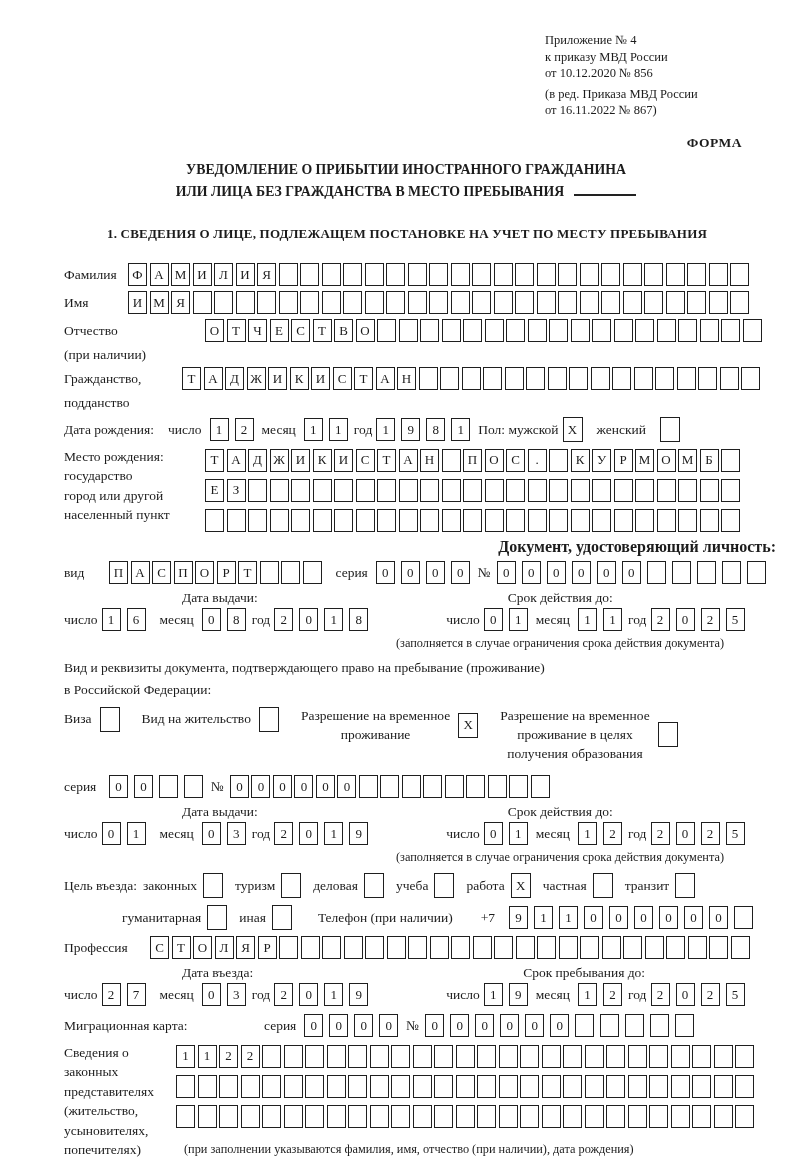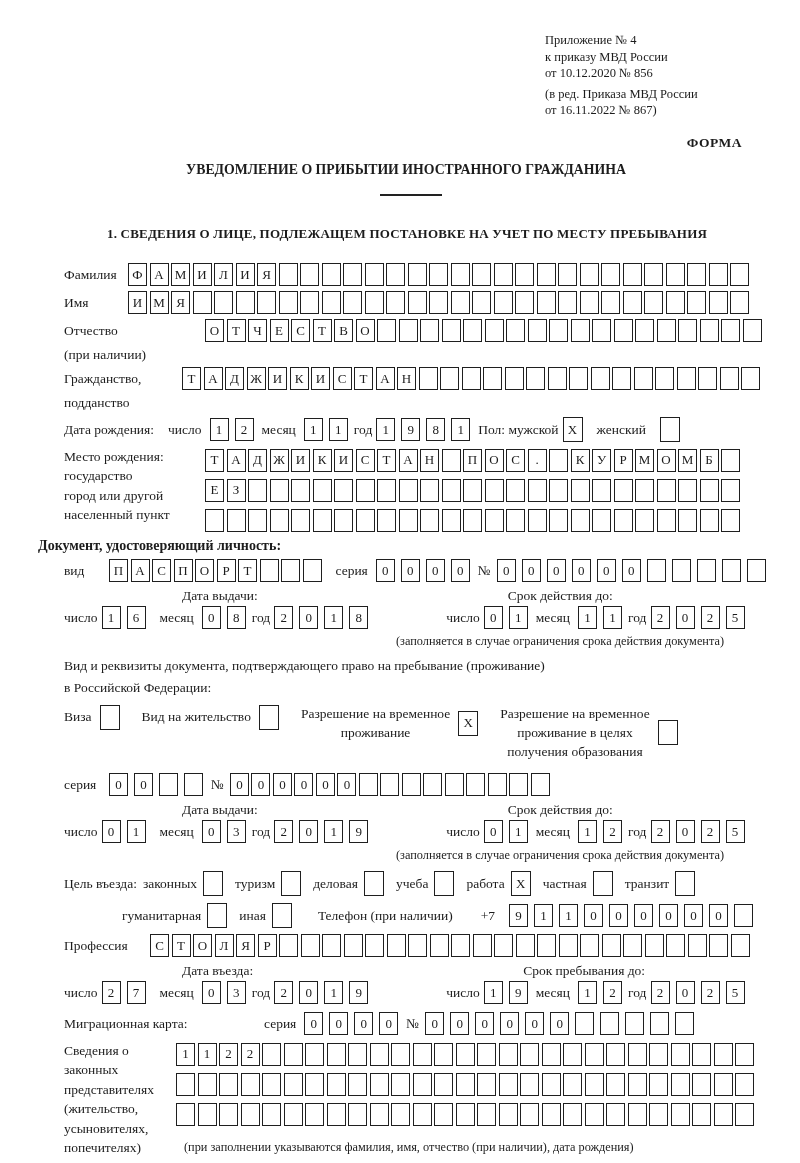--- a/index.html
+++ b/index.html
@@ -58,40 +58,40 @@
   .ckitem .cellrow { margin-left:8px; margin-top:1px; }
 
   .purpose { display:flex; align-items:center; flex-wrap:nowrap; min-height:28px; margin-top:4px; }
   .purpose .lbl { margin-right:6px; }
   .purpose .cellrow { margin-right:12px; }
 
   .blocklbl { line-height:19.5px; }
   .sideblock { display:flex; align-items:flex-start; margin-top:4px; }
   .stack { display:flex; flex-direction:column; gap:7px; }
   .footer-note { font-size:12.3px; margin-left:120px; margin-top:2px; }
-  .center-b { text-align:left; font-weight:bold; font-size:14px; margin-top:6px; margin-left:-26px; }
+  .center-b { text-align:right; font-weight:bold; font-size:16px; margin-top:6px; margin-left:-26px; }
 </style>
 </head>
 <body>
 
 <div class="page">
 
   <div class="approval">
     <div>Приложение № 4</div>
     <div>к приказу МВД России</div>
     <div>от 10.12.2020 № 856</div>
     <div class="rev">(в ред. Приказа МВД России</div>
     <div>от 16.11.2022 № 867)</div>
   </div>
 
   <div class="forma">ФОРМА</div>
 
   <div class="title">
     <div>УВЕДОМЛЕНИЕ О ПРИБЫТИИ ИНОСТРАННОГО ГРАЖДАНИНА</div>
-    <div><span class="uline"></span></div>
+    <div><span>ИЛИ ЛИЦА БЕЗ ГРАЖДАНСТВА В МЕСТО ПРЕБЫВАНИЯ</span><span class="uline"></span></div>
   </div>
 
   <div class="section">1. СВЕДЕНИЯ О ЛИЦЕ, ПОДЛЕЖАЩЕМ ПОСТАНОВКЕ НА УЧЕТ ПО МЕСТУ ПРЕБЫВАНИЯ</div>
 
   <div class="rows">
 
     <div class="row">
       <span class="lbl w64">Фамилия</span>
       <span class="cellrow">
           <span class="cell">Ф</span>

